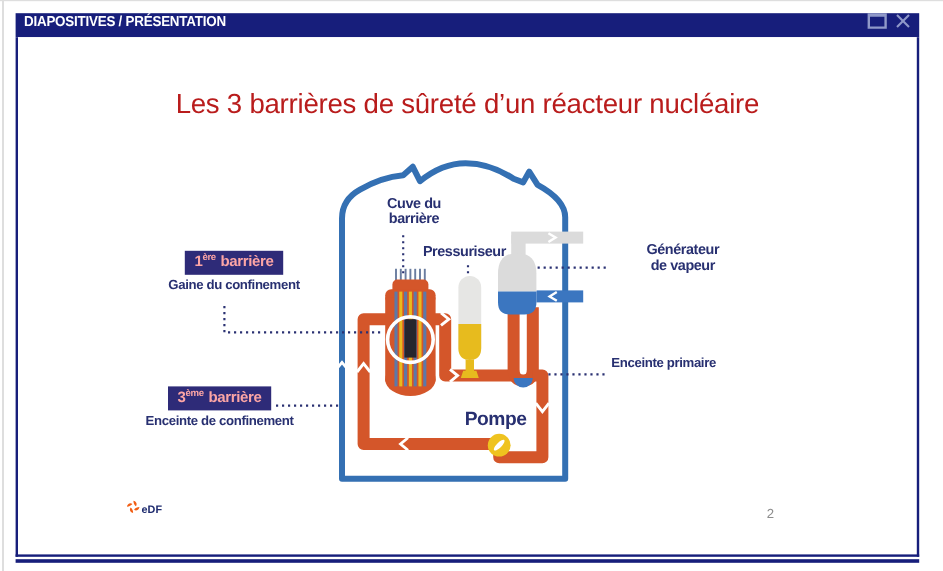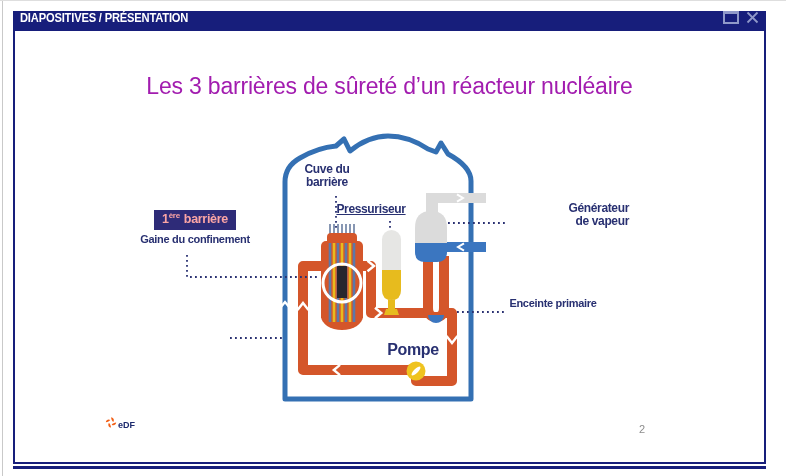--- a/index.html
+++ b/index.html
@@ -30,31 +30,31 @@
   .content {
     position:relative; background:#ffffff;
     border:2px solid #171e7b; border-top:none;
     width:749px; height:431px;
   }
   .window-bottom-bar { height:3px; background:#171e7b; margin-top:2px; }
 
   
   .slide-title {
     position:absolute; left:0; top:42px; width:749px; text-align:center;
-    color:#a21caf; font-size:23px; font-weight:400; letter-spacing:-0.2px;
+    color:#b91c1c; font-size:23px; font-weight:400; letter-spacing:-0.2px;
     white-space:nowrap;
   }
   .diagram-svg { position:absolute; left:0; top:0; }
 
   .annot { position:absolute; text-align:center; }
   .diagram-label {
     color:#283071; font-weight:700; font-size:12px; line-height:1.08;
     letter-spacing:-0.35px; white-space:nowrap;
   }
-  .left-align { text-align:right; }
+  .left-align { text-align:center; }
   .badge {
     display:inline-block; background:#2e2b78; color:#fca5a5;
     font-weight:700; font-size:12.5px; letter-spacing:-0.3px;
     padding:3px 8px 4px 8px; line-height:1; white-space:nowrap;
   }
   .badge sup { font-size:8px; line-height:0; }
   .badge-rest { margin-left:4px; }
   .badge-sub {
     margin-top:3px; color:#283071; font-weight:700; font-size:11px;
     letter-spacing:-0.3px; white-space:nowrap;
@@ -161,43 +161,47 @@
         <path d="M 390,221 L 390,229"></path>
         <path d="M 448,223 L 505,223"></path>
         <path d="M 187,255 L 187,277 L 318,277"></path>
         <path d="M 230,338 L 282,338"></path>
         <path d="M 457,312 L 505,312"></path>
       </g>
     </svg>
 
     <div class="slide-title">Les 3 barrières de sûreté d’un réacteur nucléaire</div>
 
-    <div class="annot diagram-label" style="left:252px; top:132px; width:120px;">
+    <div class="annot diagram-label" style="left:270px; top:132px; width:120px;">
       <span>Cuve du</span><br>
       <span>barrière</span>
     </div>
 
-    <div class="annot diagram-label" style="left:296px; top:172px; width:120px;text-decoration:underline;">Pressuriseur</div>
+    <div class="annot diagram-label" style="left:312px; top:172px; width:120px;">Pressuriseur</div>
 
     <div class="annot diagram-label left-align" style="left:494px; top:171px; width:120px;">
       <span>Générateur</span><br>
       <span>de vapeur</span>
     </div>
 
     <div class="annot diagram-label" style="left:338px; top:310px; width:120px; font-size:16px;">Pompe</div>
 
     <div class="annot" style="left:100px; top:178px; width:160px;">
       <span class="badge"><span>1</span><sup>ère</sup><span class="badge-rest">barrière</span></span>
       <div class="badge-sub">Gaine du confinement</div>
     </div>
 
     <div class="annot" style="left:458px; top:263px; width:160px;">
       <div class="badge-sub">Enceinte primaire</div>
     </div>
 
+    <div class="annot" style="left:88px; top:291px; width:160px;">
+      <span class="badge"><span>3</span><sup>ème</sup><span class="badge-rest">barrière</span></span>
+      <div class="badge-sub">Enceinte de confinement</div>
+    </div>
 
     <svg class="edf-logo" width="46" height="22" viewBox="0 0 46 22">
       <g fill="#f25e14">
         <path d="M 8.2,3.2 C 10.6,3.6 11.6,6.2 10.2,7.9 C 9.0,6.9 8.1,5.2 8.2,3.2 Z"></path>
         <path d="M 13.2,8.6 C 12.9,11.0 10.4,12.1 8.7,10.8 C 9.6,9.6 11.3,8.6 13.2,8.6 Z"></path>
         <path d="M 7.9,13.6 C 5.5,13.2 4.5,10.6 5.9,8.9 C 7.1,9.9 8.0,11.6 7.9,13.6 Z"></path>
         <path d="M 2.8,8.2 C 3.1,5.8 5.6,4.7 7.3,6.0 C 6.4,7.2 4.7,8.2 2.8,8.2 Z"></path>
       </g>
       <text x="15" y="13.5" font-family="Liberation Sans, sans-serif" font-size="9" font-weight="bold" fill="#1d2a6e">eDF</text>
     </svg>

